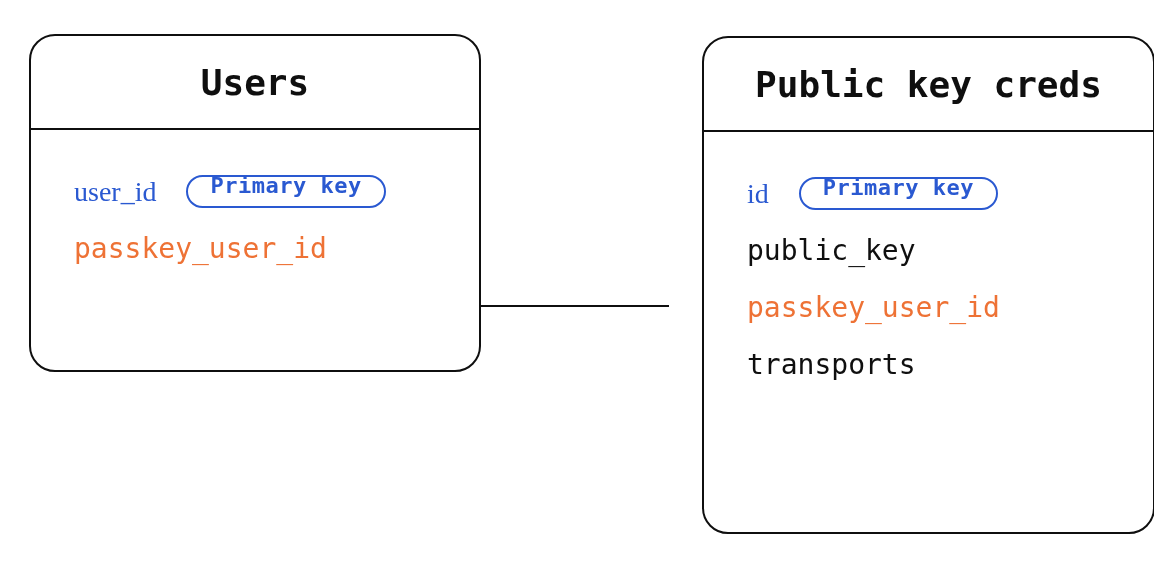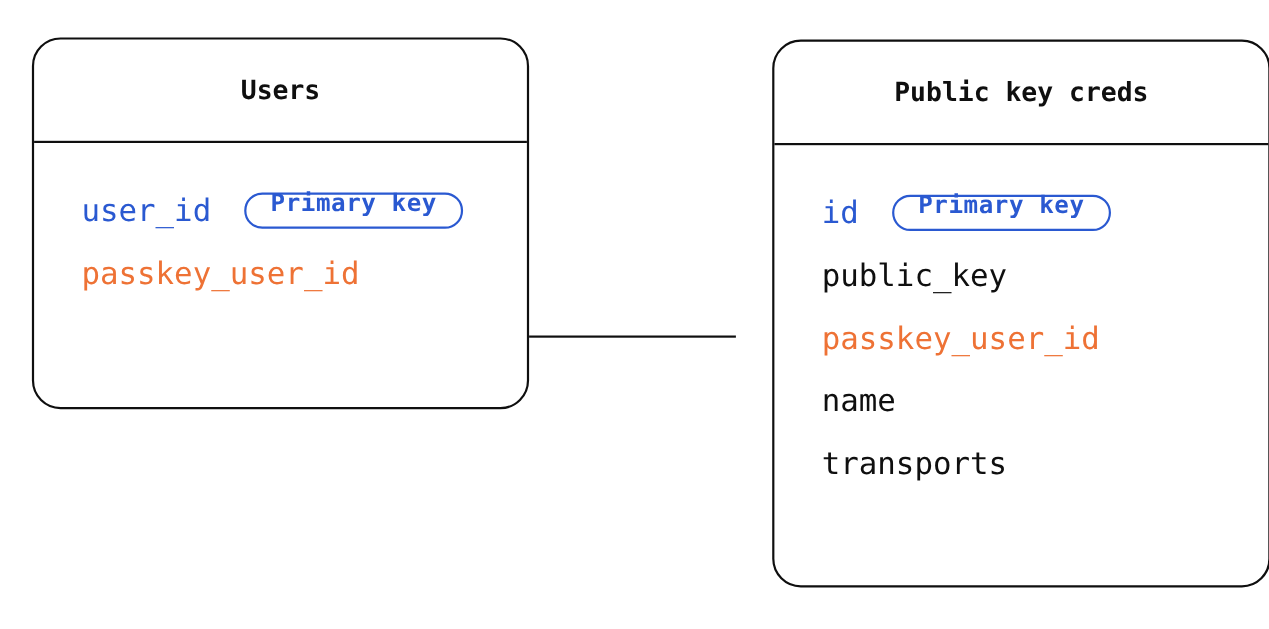--- a/index.html
+++ b/index.html
@@ -38,40 +38,40 @@
   }
   .table-header {
     height: 94px;
     border-bottom: 2px solid var(--line, #0f0f0f);
     display: flex;
     align-items: center;
     justify-content: center;
     flex: none;
   }
   .table-title {
-    font-size: 24px;
+    font-size: 36px;
     font-weight: bold;
     color: var(--line, #0f0f0f);
     letter-spacing: 0px;
     white-space: nowrap;
   }
   .table-fields {
     padding: 33px 20px 0 43px;
   }
   .field-row {
     height: 57px;
     display: flex;
     align-items: center;
     white-space: nowrap;
   }
   .field-label {
     font-size: 28px;
     color: var(--line, #0f0f0f);
   }
-  .field-label.blue   { color: var(--blue, #2a59d1); }
+  .field-label.blue   { color: var(--blue, #2a59d1); font-family: Liberation Serif, serif; }
   .field-label.orange { color: var(--orange, #ee7235); }
   .badge {
     margin-left: 30px;
     height: 33px;
     display: inline-flex;
     align-items: center;
     padding: 0 22px 12px 22px;
     border: 2px solid var(--blue, #2a59d1);
     border-radius: 17px;
     color: var(--blue, #2a59d1);
@@ -119,21 +119,18 @@
           <span class="field-label blue">id</span>
           <span class="badge">Primary key</span>
         </div>
         <div class="field-row">
           <span class="field-label default">public_key</span>
         </div>
         <div class="field-row">
           <span class="field-label orange">passkey_user_id</span>
         </div>
         <div class="field-row">
-          <span class="field-label default">name</span>
-        </div>
-        <div class="field-row">
           <span class="field-label default">transports</span>
         </div>
       </div>
   </div>
 
 </div>
 
 </body></html>

